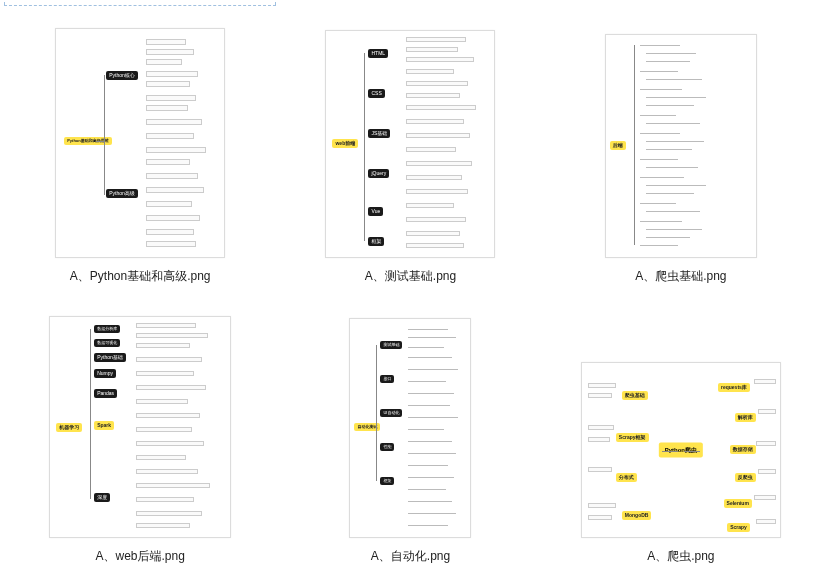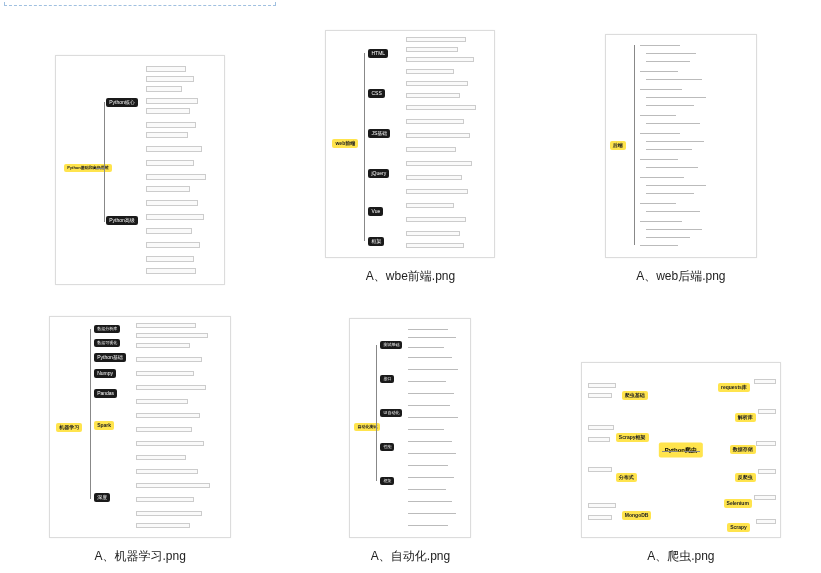--- a/index.html
+++ b/index.html
@@ -128,20 +128,21 @@
         <div class="tblock" style="left:0; top:110px; width:60px; height:6px;"></div>
         <div class="tblock" style="left:0; top:122px; width:44px; height:6px;"></div>
         <div class="tblock" style="left:0; top:136px; width:52px; height:6px;"></div>
         <div class="tblock" style="left:0; top:150px; width:58px; height:6px;"></div>
         <div class="tblock" style="left:0; top:164px; width:46px; height:6px;"></div>
         <div class="tblock" style="left:0; top:178px; width:54px; height:6px;"></div>
         <div class="tblock" style="left:0; top:192px; width:48px; height:6px;"></div>
         <div class="tblock" style="left:0; top:204px; width:50px; height:6px;"></div>
       </div>
     </div>
+    <div class="caption">A、Python基础和高级.png</div>
   </div>
 
   <div class="cell">
     <div class="thumb t2">
       <div class="node yellow" style="left:6px; top:108px;">web前端</div>
       <div class="node black" style="left:42px; top:18px;">HTML</div>
       <div class="node black" style="left:42px; top:58px;">CSS</div>
       <div class="node black" style="left:42px; top:98px;">JS基础</div>
       <div class="node black" style="left:42px; top:138px;">jQuery</div>
       <div class="node black" style="left:42px; top:176px;">Vue</div>
@@ -160,21 +161,21 @@
         <div class="tblock" style="left:0; top:110px; width:50px; height:5px;"></div>
         <div class="tblock" style="left:0; top:124px; width:66px; height:5px;"></div>
         <div class="tblock" style="left:0; top:138px; width:56px; height:5px;"></div>
         <div class="tblock" style="left:0; top:152px; width:62px; height:5px;"></div>
         <div class="tblock" style="left:0; top:166px; width:48px; height:5px;"></div>
         <div class="tblock" style="left:0; top:180px; width:60px; height:5px;"></div>
         <div class="tblock" style="left:0; top:194px; width:54px; height:5px;"></div>
         <div class="tblock" style="left:0; top:206px; width:58px; height:5px;"></div>
       </div>
     </div>
-    <div class="caption">A、wbe前端.png</div>
+    <div class="caption">A、测试基础.png</div>
   </div>
 
   <div class="cell">
     <div class="thumb t3">
       <div class="node yellow" style="left:4px; top:106px;">后端</div>
       <div class="branch v" style="left:28px; top:10px; height:200px;"></div>
       <div style="position:absolute; left:34px; top:6px; right:6px; bottom:6px;">
         <div class="tline" style="left:0; top:4px; width:40px;"></div>
         <div class="tline" style="left:6px; top:12px; width:50px;"></div>
         <div class="tline" style="left:6px; top:20px; width:44px;"></div>
@@ -194,21 +195,21 @@
         <div class="tline" style="left:6px; top:144px; width:60px;"></div>
         <div class="tline" style="left:6px; top:152px; width:48px;"></div>
         <div class="tline" style="left:0; top:162px; width:36px;"></div>
         <div class="tline" style="left:6px; top:170px; width:54px;"></div>
         <div class="tline" style="left:0; top:180px; width:42px;"></div>
         <div class="tline" style="left:6px; top:188px; width:56px;"></div>
         <div class="tline" style="left:6px; top:196px; width:44px;"></div>
         <div class="tline" style="left:0; top:204px; width:38px;"></div>
       </div>
     </div>
-    <div class="caption">A、web后端.png</div>
+    <div class="caption">A、爬虫基础.png</div>
   </div>
 
   <div class="cell">
     <div class="thumb t4">
       <div class="node yellow" style="left:6px; top:106px;">机器学习</div>
       <div class="node black" style="left:44px; top:8px; font-size:4px;">数据分析库</div>
       <div class="node black" style="left:44px; top:22px; font-size:4px;">数据可视化</div>
       <div class="node black" style="left:44px; top:36px;">Python基础</div>
       <div class="node black" style="left:44px; top:52px;">Numpy</div>
       <div class="node black" style="left:44px; top:72px;">Pandas</div>
@@ -227,21 +228,21 @@
         <div class="tblock" style="left:0; top:104px; width:56px; height:5px;"></div>
         <div class="tblock" style="left:0; top:118px; width:68px; height:5px;"></div>
         <div class="tblock" style="left:0; top:132px; width:50px; height:5px;"></div>
         <div class="tblock" style="left:0; top:146px; width:62px; height:5px;"></div>
         <div class="tblock" style="left:0; top:160px; width:74px; height:5px;"></div>
         <div class="tblock" style="left:0; top:174px; width:58px; height:5px;"></div>
         <div class="tblock" style="left:0; top:188px; width:66px; height:5px;"></div>
         <div class="tblock" style="left:0; top:200px; width:54px; height:5px;"></div>
       </div>
     </div>
-    <div class="caption">A、机器学习.png</div>
+    <div class="caption">A、web后端.png</div>
   </div>
 
   <div class="cell">
     <div class="thumb t6">
       <div class="node yellow" style="left:4px; top:104px; font-size:4px;">自动化测试</div>
       <div class="node black" style="left:30px; top:22px; font-size:4px;">测试基础</div>
       <div class="node black" style="left:30px; top:56px; font-size:4px;">接口</div>
       <div class="node black" style="left:30px; top:90px; font-size:4px;">UI自动化</div>
       <div class="node black" style="left:30px; top:124px; font-size:4px;">性能</div>
       <div class="node black" style="left:30px; top:158px; font-size:4px;">框架</div>

